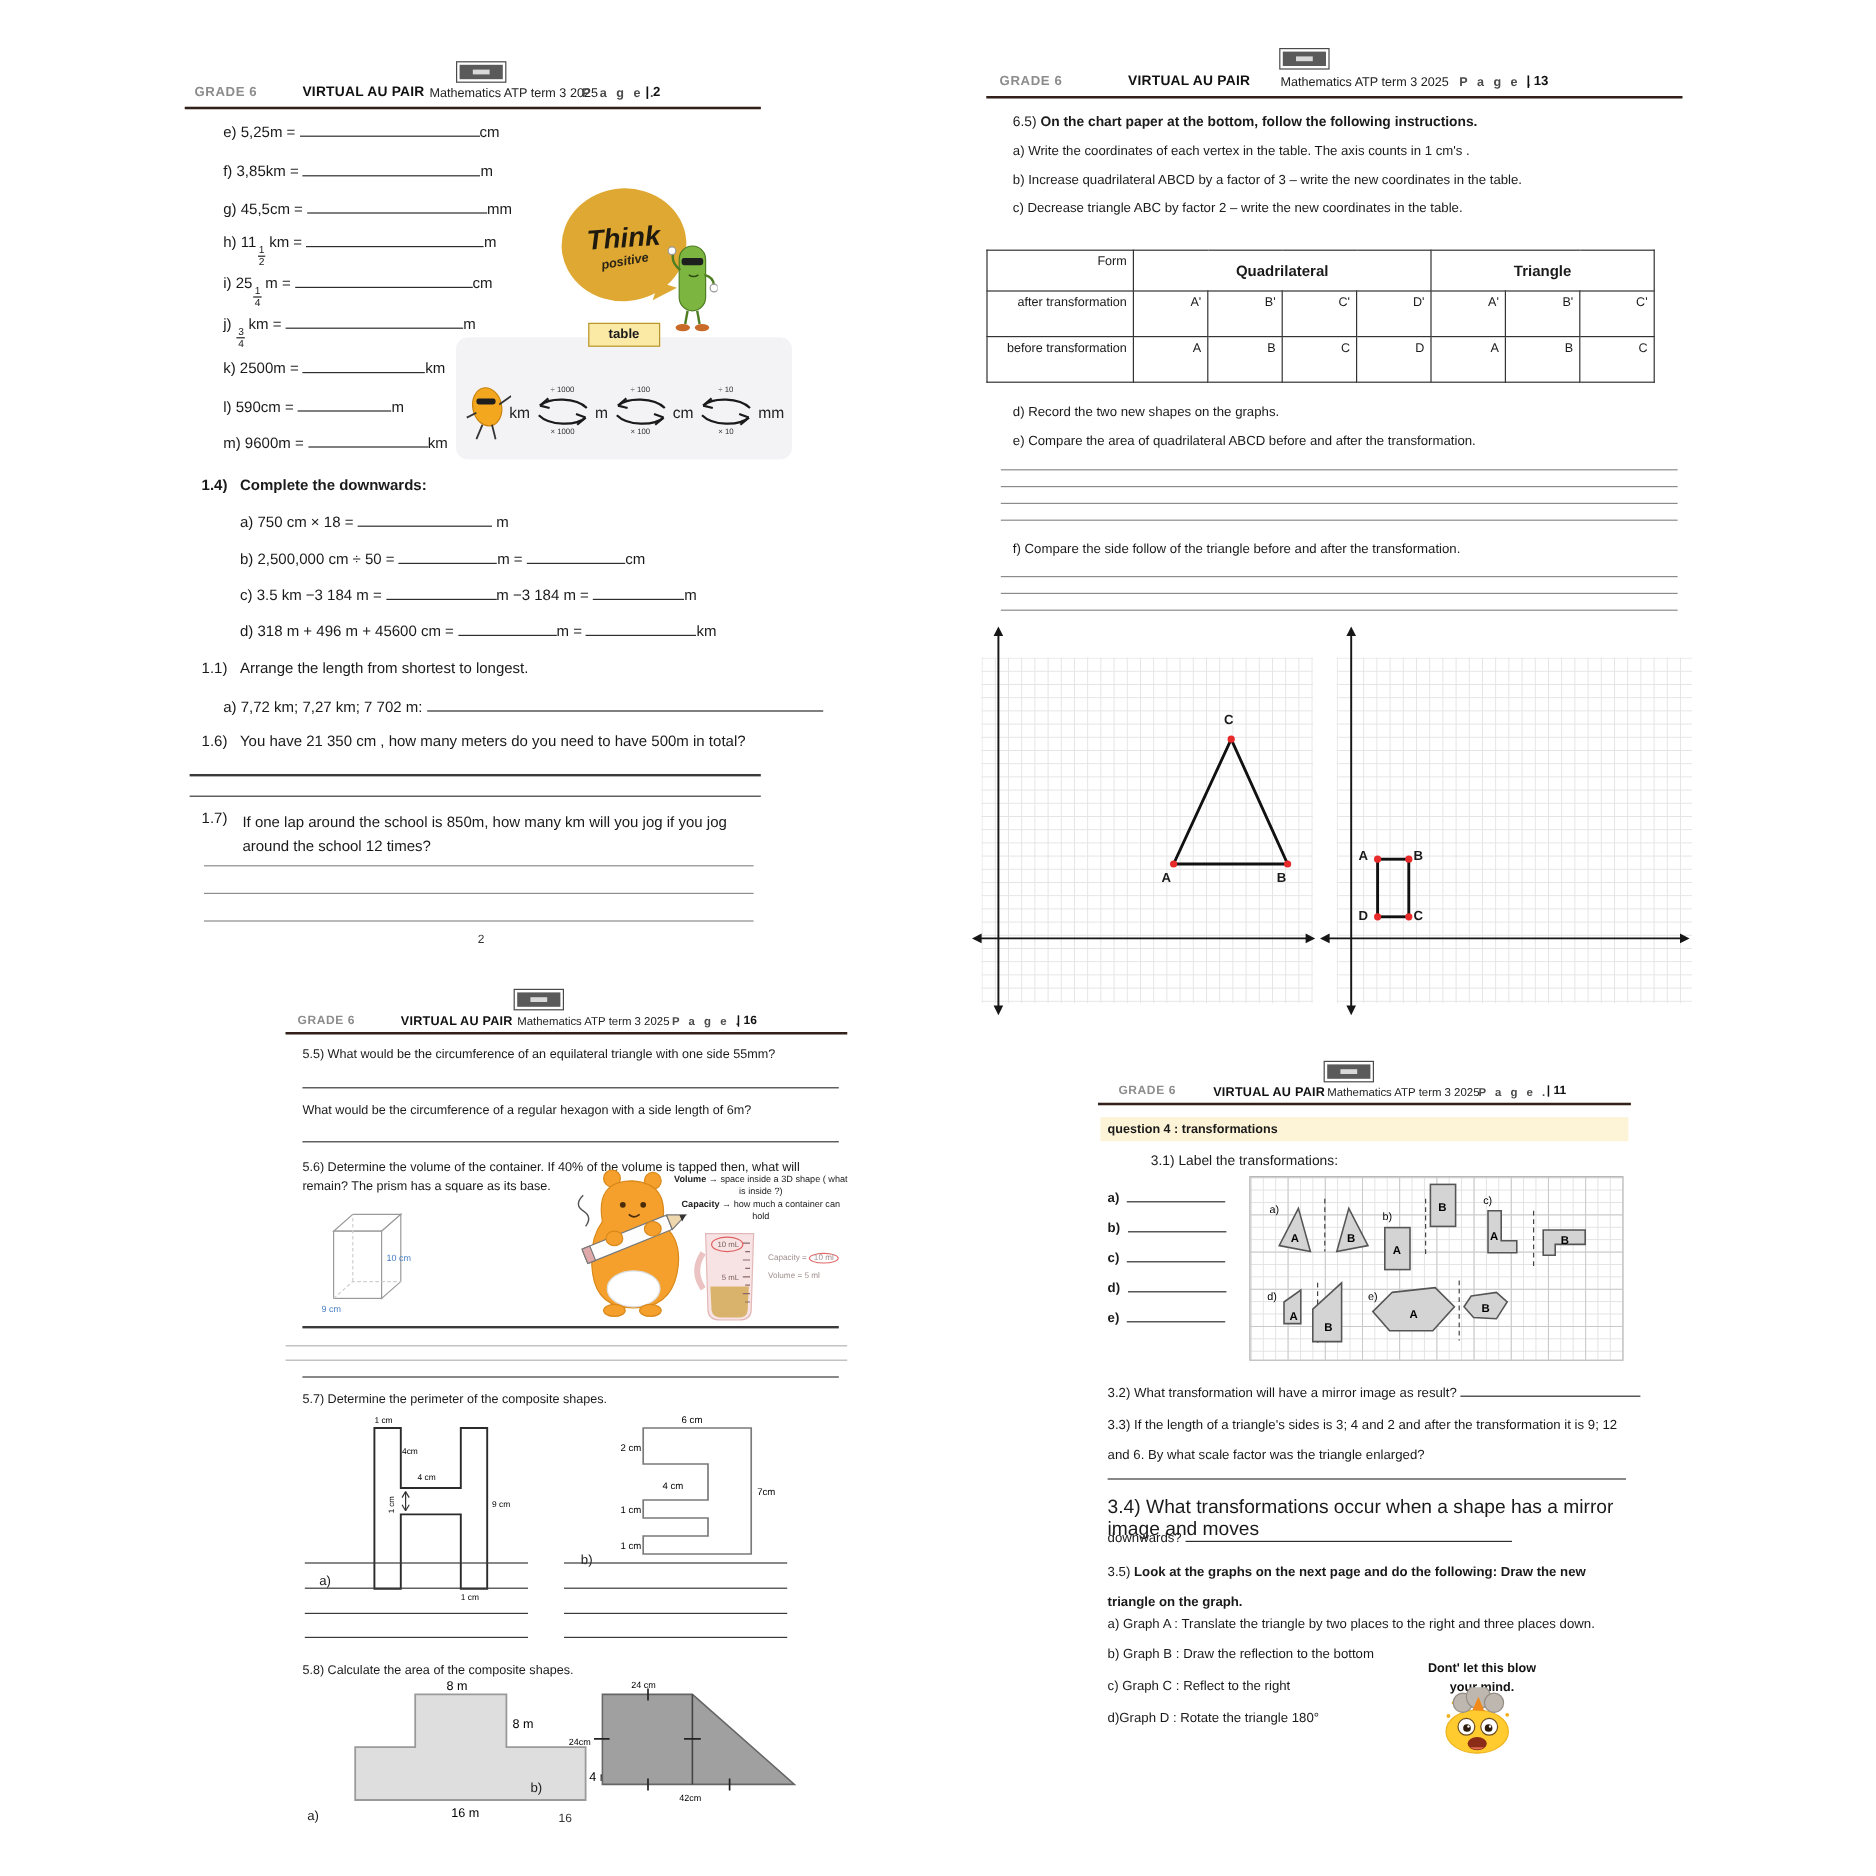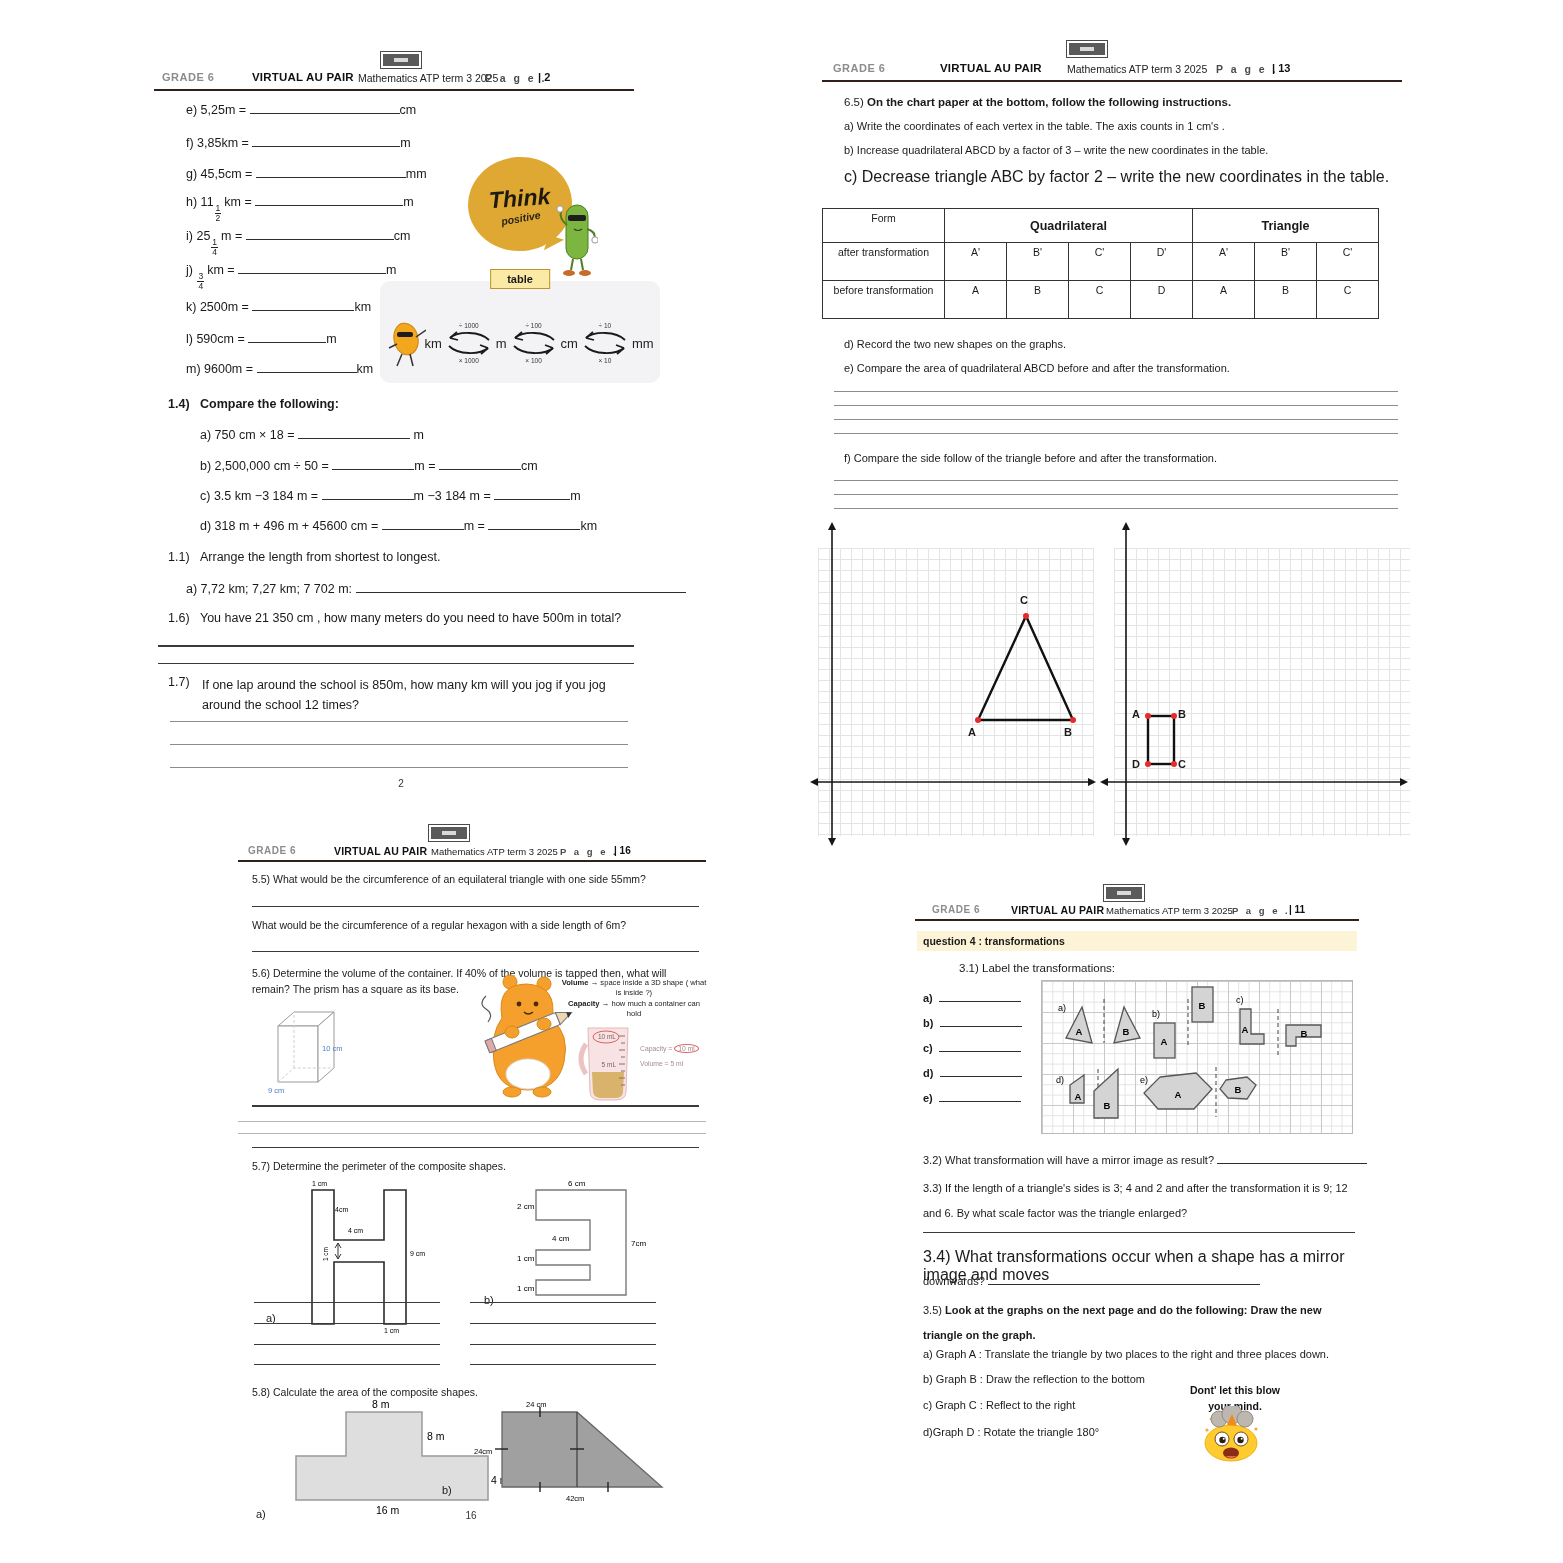--- a/index.html
+++ b/index.html
@@ -36,21 +36,21 @@
 .tail{position:absolute;left:78px;top:80px;width:0;height:0;border-left:16px solid #dfa832;border-bottom:16px solid transparent;transform:rotate(18deg)}
 
 .lenbox{position:absolute;background:#f3f3f5;border-radius:10px}
 .lentitle{position:absolute;left:50%;transform:translateX(-50%);top:-12px;background:#fbe9a6;border:1.5px solid #b8952e;font-weight:bold;font-size:11px;padding:3px 16px}
 .lenrow{position:absolute;left:44px;right:6px;top:24px;bottom:2px;display:flex;align-items:center;justify-content:center}
 .lunit{font-size:13px;color:#222}
 .lpair{display:flex;flex-direction:column;align-items:center;width:54px}
 .lpair .f{font-size:6.5px;color:#333}
 
 table.coord{border-collapse:collapse;table-layout:fixed;font-size:10.5px}
-table.coord td,table.coord th{border:1px solid #333;padding:3px 5px;vertical-align:top;text-align:center;font-weight:normal}
+table.coord td,table.coord th{border:1px solid #333;padding:3px 5px;vertical-align:top;text-align:right;font-weight:normal}
 table.coord .hd{font-weight:bold;font-size:12.5px;text-align:center;vertical-align:middle}
 
 .graph{position:absolute}
 .ggrid{position:absolute;background-image:linear-gradient(to right,#e4e4e4 1px,transparent 1px),linear-gradient(to bottom,#e4e4e4 1px,transparent 1px);background-size:11px 11px;background-color:#fff}
 .glbl{position:absolute;font-weight:bold;font-size:11px}
 
 .gridwrap{position:absolute;border:1px solid #b8b8b8;background-color:#fff;background-image:linear-gradient(to right,#c9c9c9 1px,transparent 1px),linear-gradient(to bottom,#c9c9c9 1px,transparent 1px),linear-gradient(to right,#e2e2e2 1px,transparent 1px),linear-gradient(to bottom,#e2e2e2 1px,transparent 1px);background-size:31px 31px,31px 31px,10.33px 10.33px,10.33px 10.33px}
 .banner{position:absolute;background:#fdf3d6;font-weight:bold;font-size:10.5px;line-height:20px;padding-left:6px}
 .circ{border:1px solid #e06868;border-radius:50%;padding:0 3px}
 .cupnote{position:absolute;font-size:6.8px;color:#a08f8f;line-height:2.2}
@@ -159,21 +159,21 @@
               <path d="M5,9 l7,-6 M5,9 l8,2" stroke="#1a1a1a" stroke-width="1.8" fill="none"></path>
               <path d="M4,17 C13,26 35,26 43,19" fill="none" stroke="#1a1a1a" stroke-width="1.8"></path>
               <path d="M43,19 l-8,-3 M43,19 l-7,6" stroke="#1a1a1a" stroke-width="1.8" fill="none"></path>
             </svg>
         <span class="f">× 10</span>
       </span>
       <span class="lunit">mm</span>
     </div>
   </div>
 
-  <div class="sec" style="left:28px;top:352px"><span class="bold">1.4)</span>&nbsp;&nbsp;&nbsp;<span class="bold">Compare the following:</span></div>
+  <div class="sec" style="left:28px;top:352px"><span class="bold">1.4)</span>&nbsp;&nbsp;&nbsp;<span class="bold">Complete the downwards:</span></div>
   <div class="sec nw" style="left:60px;top:382px"><span>a) 750 cm × 18 =</span> <span class="blank" style="width:112px"></span> <span>m</span></div>
   <div class="sec nw" style="left:60px;top:413px"><span>b) 2,500,000 cm ÷ 50 =</span> <span class="blank" style="width:82px"></span><span>m =</span> <span class="blank" style="width:82px"></span><span>cm</span></div>
   <div class="sec nw" style="left:60px;top:443px"><span>c) 3.5 km −3 184 m =</span> <span class="blank" style="width:92px"></span><span>m −3 184 m =</span> <span class="blank" style="width:76px"></span><span>m</span></div>
   <div class="sec nw" style="left:60px;top:473px"><span>d) 318 m + 496 m + 45600 cm =</span> <span class="blank" style="width:82px"></span><span>m =</span> <span class="blank" style="width:92px"></span><span>km</span></div>
 
   <div class="sec" style="left:28px;top:505px"><span>1.1)</span>&nbsp;&nbsp;&nbsp;<span>Arrange the length from shortest to longest.</span></div>
   <div class="sec nw" style="left:46px;top:536px"><span>a) 7,72 km; 7,27 km; 7 702 m:</span> <span class="blank" style="width:330px"></span></div>
 
   <div class="sec" style="left:28px;top:566px"><span>1.6)</span>&nbsp;&nbsp;&nbsp;<span>You have 21 350 cm , how many meters do you need to have 500m in total?</span></div>
   <div class="aline dk" style="left:18px;top:600px;width:476px;height:2px"></div>
@@ -196,21 +196,21 @@
   <span class="abs grade" style="left:23px;top:24px">GRADE 6</span>
   <span class="abs brand" style="left:130px;top:24px">VIRTUAL AU PAIR</span>
   <span class="abs hsub" style="left:257px;top:25px">Mathematics ATP term 3 2025</span>
   <span class="abs plabel" style="left:406px;top:25px">P a g e .</span>
   <span class="abs pnum" style="left:462px;top:24px">| 13</span>
   <div class="hrule" style="left:12px;top:42px;width:580px"></div>
 
   <div class="sec" style="left:34px;top:58px;font-size:11.5px"><span>6.5)</span> <span class="bold">On the chart paper at the bottom, follow the following instructions.</span></div>
   <div class="sec" style="left:34px;top:82px;font-size:11px">a) Write the coordinates of each vertex in the table. The axis counts in 1 cm's .</div>
   <div class="sec" style="left:34px;top:106px;font-size:11px">b) Increase quadrilateral ABCD by a factor of 3 – write the new coordinates in the table.</div>
-  <div class="sec" style="left:34px;top:130px;font-size:16px">c) Decrease triangle ABC by factor 2 – write the new coordinates in the table.</div>
+  <div class="sec" style="left:34px;top:130px;font-size:11px">c) Decrease triangle ABC by factor 2 – write the new coordinates in the table.</div>
 
   <table class="coord abs" style="left:12px;top:170px;width:556px">
     <colgroup>
           <col style="width:122px">
           <col span="4" style="width:62px">
           <col span="3" style="width:62px">
         </colgroup>
     <tbody>
           <tr style="height:34px">
       <td>Form</td>

